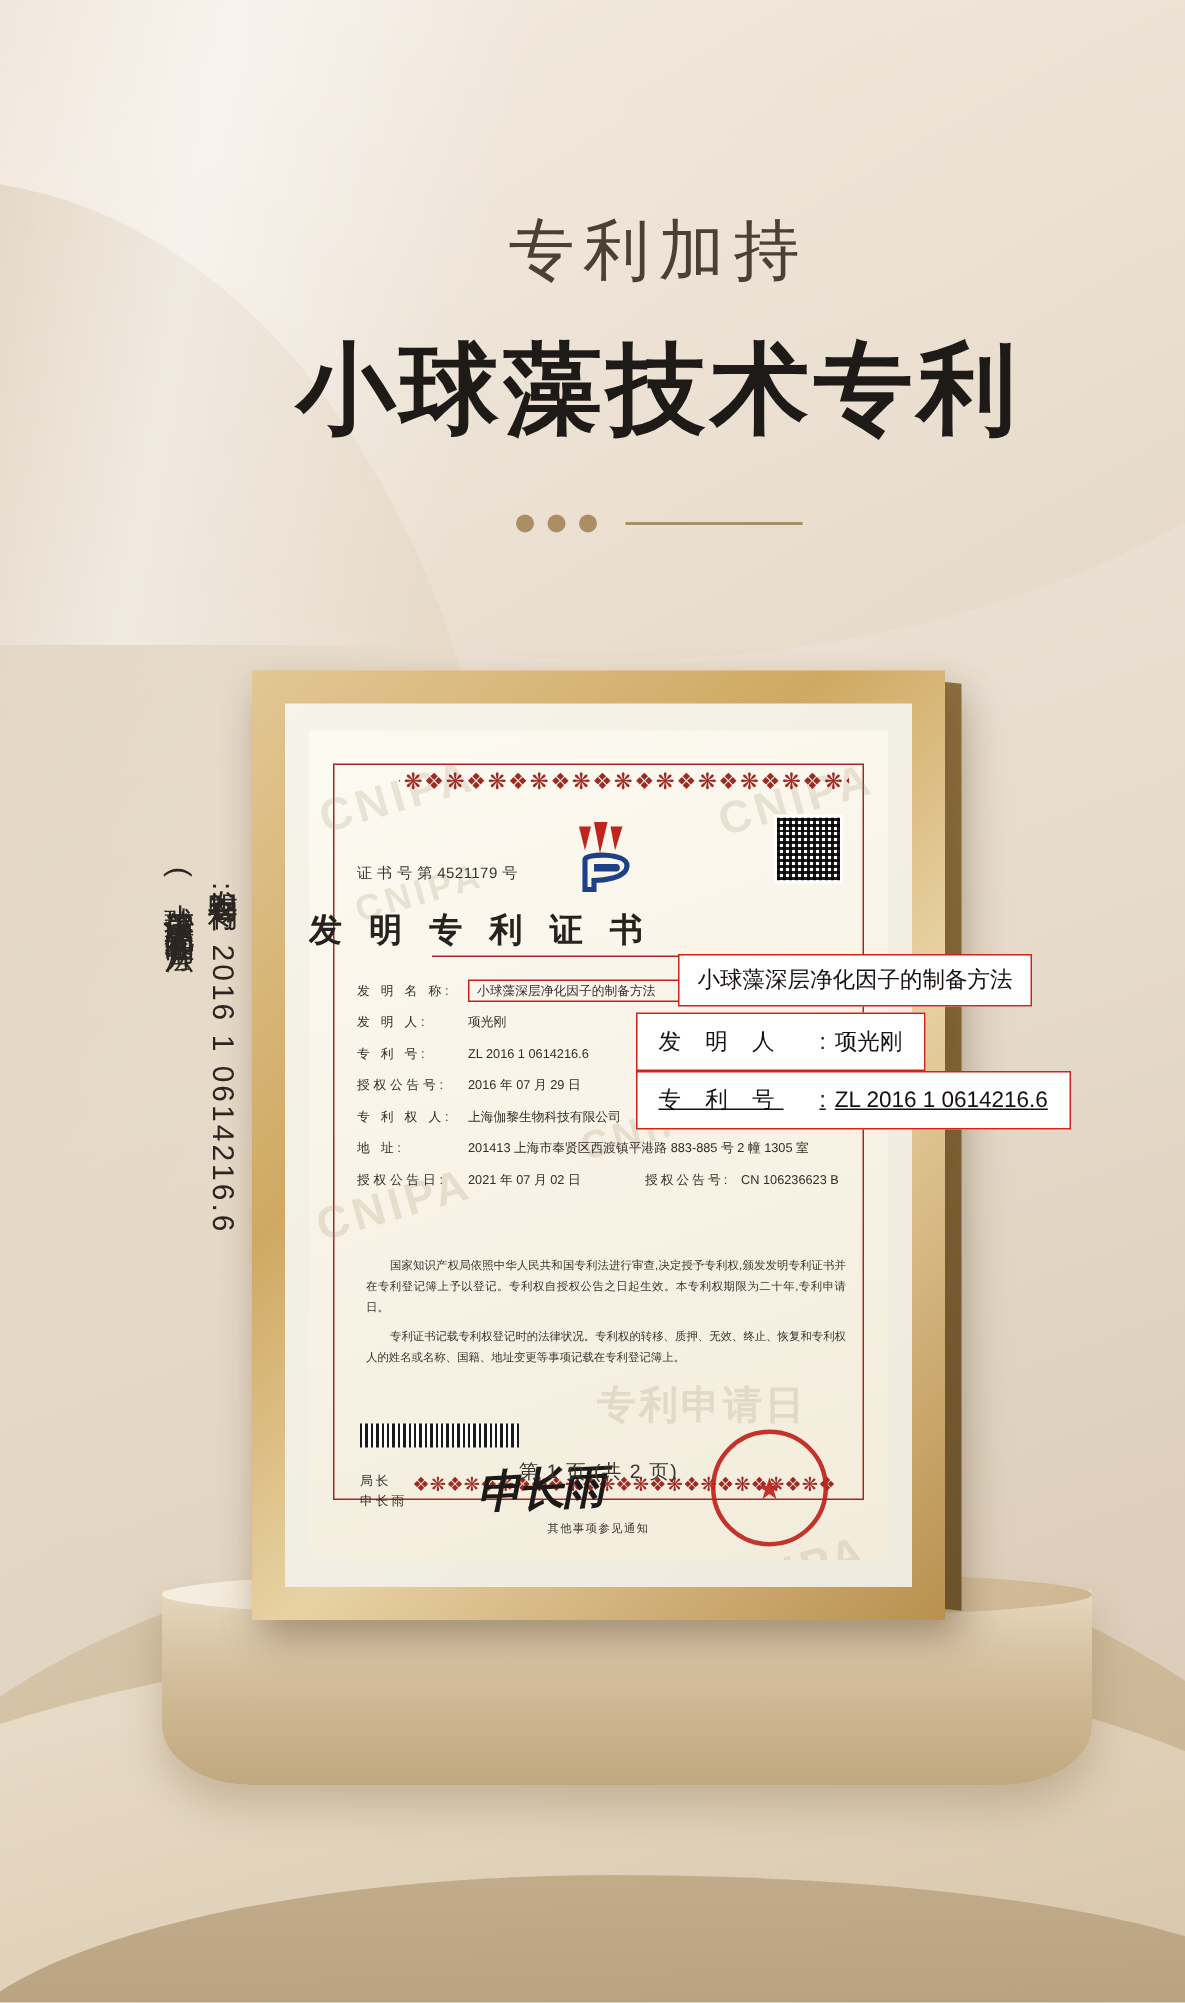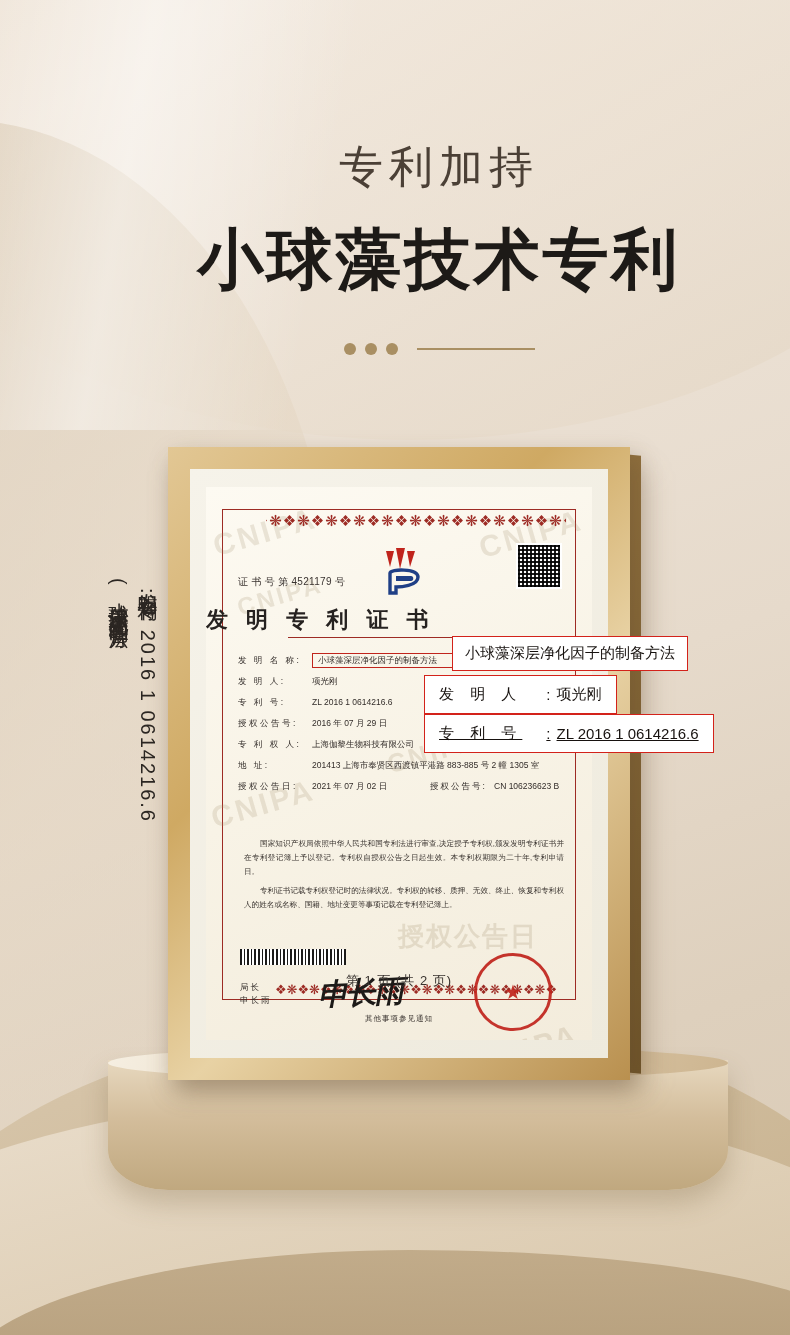--- a/index.html
+++ b/index.html
@@ -386,21 +386,21 @@
           <div class="para">
             <p>国家知识产权局依照中华人民共和国专利法进行审查,决定授予专利权,颁发发明专利证书并在专利登记簿上予以登记。专利权自授权公告之日起生效。本专利权期限为二十年,专利申请日。</p>
             <p>专利证书记载专利权登记时的法律状况。专利权的转移、质押、无效、终止、恢复和专利权人的姓名或名称、国籍、地址变更等事项记载在专利登记簿上。</p>
           </div>
 
           <div class="barcode"></div>
           <div class="signer" style="white-space:pre-line">局长
 申长雨</div>
           <div class="signature">申长雨</div>
 
-          <div class="seal-wm">授权公告日</div>
+          <div class="seal-wm">专利申请日</div>
           <div class="seal">
             <span class="star">★</span>
           </div>
 
           <div class="page-no">第 1 页 (共 2 页)</div>
           <div class="foot-note">其他事项参见通知</div>
         </div>
 
       </div>
     </div>

